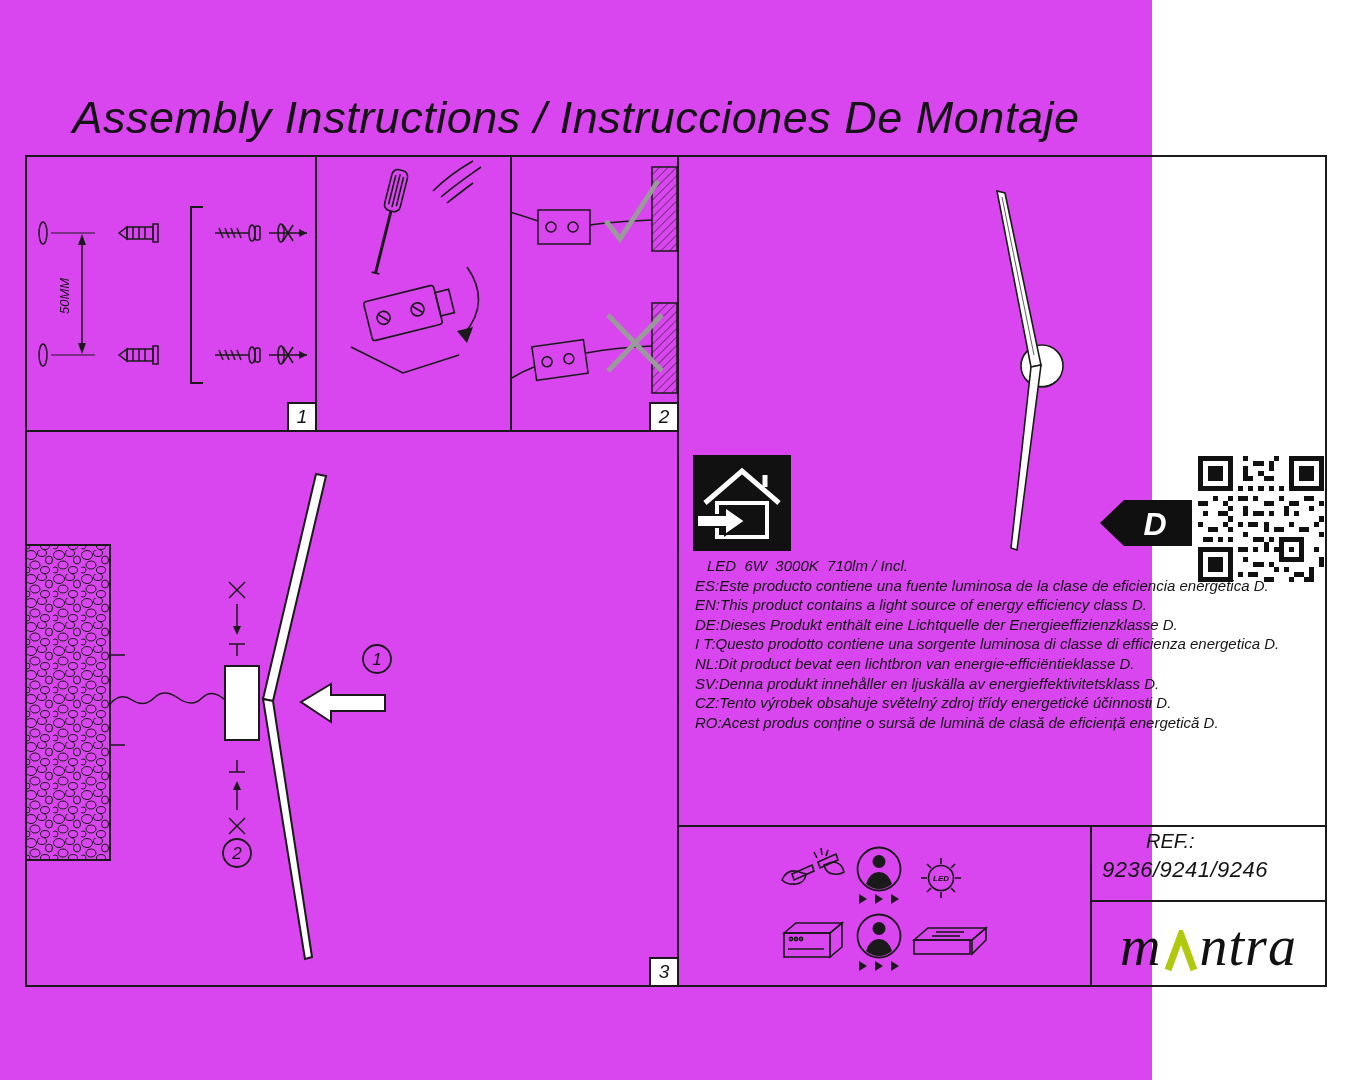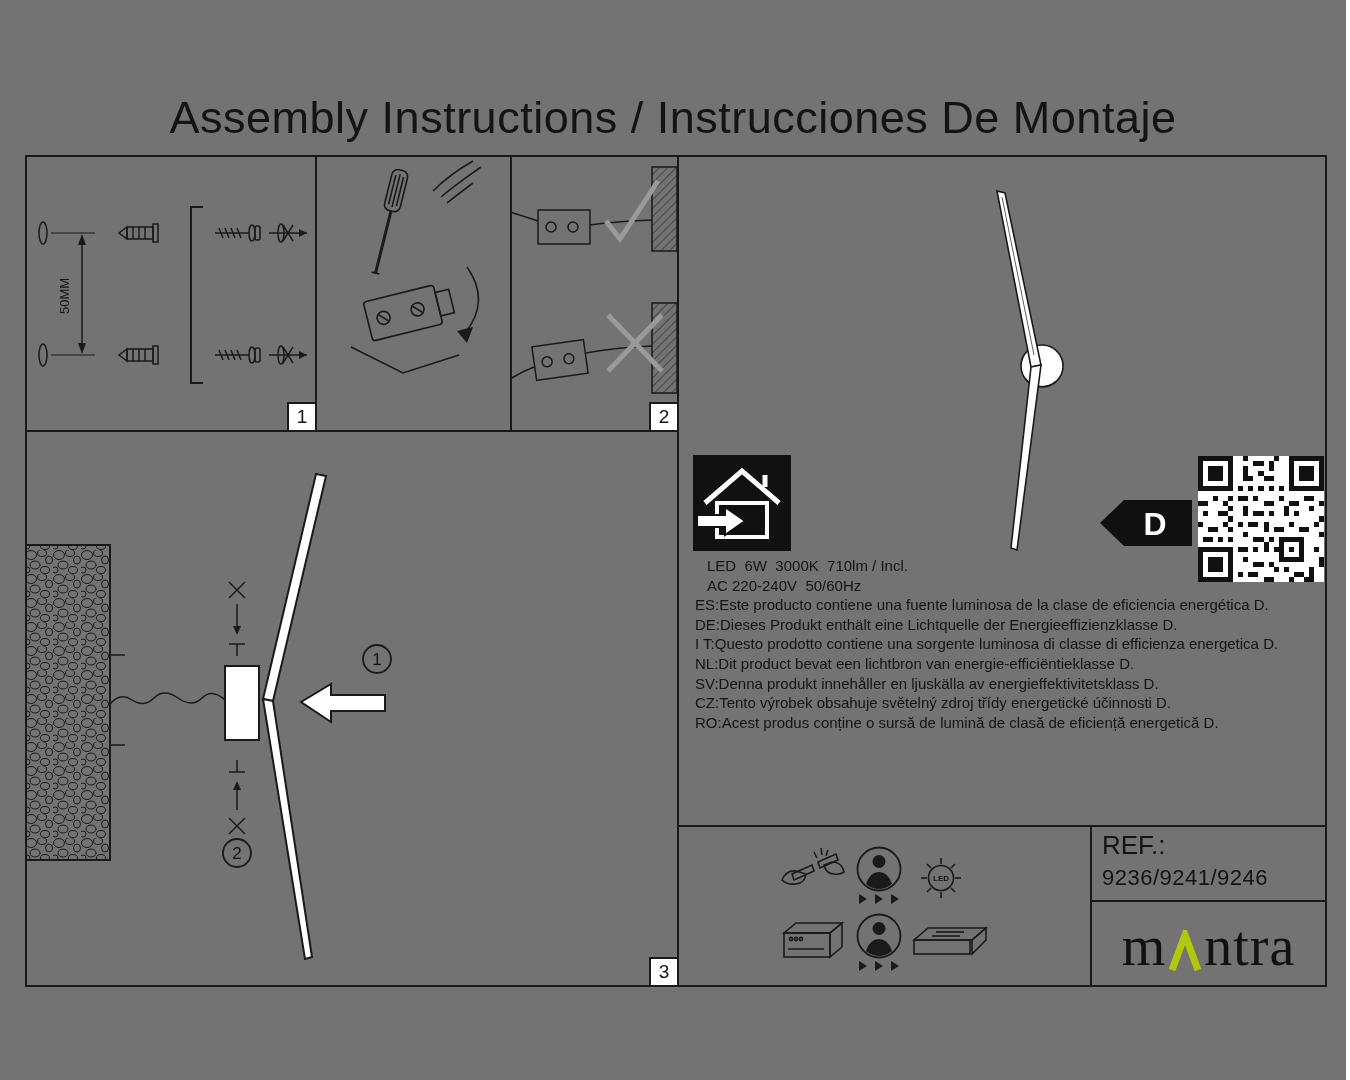--- a/index.html
+++ b/index.html
@@ -1,28 +1,28 @@
 <!DOCTYPE html>
 <html><head>
 <meta charset="utf-8">
 <style>
   html,body{margin:0;padding:0;background:#ffffff;width:1350px;height:1080px;overflow:hidden;}
   body{font-family:"Liberation Sans", sans-serif;color:#141414;}
-  #page{position:relative;width:1346px;height:1080px;background:#737373;}
+  #page{position:relative;width:1152px;height:1080px;background:#d946ef;font-style:italic;}
   .abs{position:absolute;}
   .vline,.hline{position:absolute;background:#1a1a1a;z-index:5;}
   #title{position:absolute;top:92px;left:0;width:100%;text-align:center;font-size:45px;letter-spacing:0.5px;color:#141414;}
   .frame{position:absolute;left:25px;top:155px;width:1302px;height:832px;border:2px solid #1a1a1a;box-sizing:border-box;z-index:4;}
   .numbox{position:absolute;width:28px;height:28px;background:#fff;border-top:2px solid #1a1a1a;border-left:2px solid #1a1a1a;box-sizing:border-box;display:flex;align-items:center;justify-content:center;font-size:19px;z-index:6;}
   svg{display:block;}
   .textblock{position:absolute;left:695px;top:556px;width:628px;font-size:15px;line-height:19.6px;z-index:2;}
   .t-line{white-space:nowrap;overflow:hidden;}
   .pre{white-space:pre;margin-left:12px;}
   #ref-box{position:absolute;left:1102px;top:830px;z-index:2;}
-  #ref-label{font-size:26px;}
+  #ref-label{font-size:20px;margin-left:44px;}
   #ref-value{font-size:22px;margin-top:4px;letter-spacing:0.5px;text-align:center;}
   #brand-logo{position:absolute;left:1092px;top:902px;width:233px;height:80px;display:flex;align-items:flex-end;justify-content:center;z-index:2;padding-bottom:8px;box-sizing:border-box;}
   .brand-letter{font-family:"Liberation Serif", serif;font-size:56px;line-height:56px;color:#111;letter-spacing:1px;}
   #brand-caret{margin:0 2px 2px 2px;}
 </style>
 </head>
 <body>
 
 <div id="page">
 
@@ -266,22 +266,22 @@
       <path d="M8,6h1v1h-1zM10,6h1v1h-1zM12,6h1v1h-1zM14,6h1v1h-1zM16,6h1v1h-1zM6,8h1v1h-1zM6,10h1v1h-1zM6,12h1v1h-1zM6,14h1v1h-1zM6,16h1v1h-1z"></path>
       <rect x="16" y="16" width="5" height="5"></rect>
         <rect x="17" y="17" width="3" height="3" fill="#fff"></rect>
         <rect x="18" y="18" width="1" height="1"></rect>
       <path d="M9,0h1v1h-1zM11,1h2v1h-2zM9,2h1v2h-1zM12,3h1v1h-1zM14,1h1v2h-1zM15,0h1v1h-1zM13,4h2v1h-2zM9,4h2v1h-2zM0,9h2v1h-2zM3,8h1v1h-1zM5,9h1v1h-1zM1,11h1v1h-1zM4,11h2v1h-2zM0,13h1v1h-1zM2,14h2v1h-2zM5,13h1v1h-1zM1,16h2v1h-2zM4,16h1v1h-1zM8,8h2v1h-2zM11,8h1v1h-1zM13,9h2v1h-2zM16,8h1v1h-1zM18,9h2v1h-2zM21,8h2v1h-2zM24,9h1v1h-1zM9,10h1v2h-1zM11,11h2v1h-2zM14,11h1v1h-1zM17,10h1v2h-1zM19,11h1v1h-1zM22,10h1v1h-1zM24,12h1v1h-1zM8,13h1v1h-1zM10,13h2v1h-2zM13,13h1v2h-1zM15,14h2v1h-2zM18,13h1v1h-1zM20,14h2v1h-2zM23,13h1v1h-1zM9,15h1v1h-1zM11,16h2v1h-2zM14,16h1v1h-1zM24,15h1v1h-1zM8,18h2v1h-2zM11,18h1v1h-1zM13,17h1v2h-1zM15,18h1v1h-1zM9,20h1v1h-1zM11,21h2v1h-2zM14,21h1v1h-1zM8,23h1v1h-1zM10,23h2v1h-2zM13,24h2v1h-2zM15,22h1v1h-1zM17,22h1v1h-1zM19,23h2v1h-2zM22,22h1v2h-1zM23,18h1v1h-1zM24,20h1v2h-1zM18,24h1v1h-1zM21,24h2v1h-2z"></path>
     </g>
   </svg>
 
   <div class="textblock">
     <div class="t-line pre">LED  6W  3000K  710lm / Incl.</div>
-    <div class="t-line pre">AC 220-240V  50/60Hz</div>
     <div class="t-line">ES:Este producto contiene una fuente luminosa de la clase de eficiencia energética D.</div>
+    <div class="t-line">EN:This product contains a light source of energy efficiency class D.</div>
     <div class="t-line">DE:Dieses Produkt enthält eine Lichtquelle der Energieeffizienzklasse D.</div>
     <div class="t-line">I T:Questo prodotto contiene una sorgente luminosa di classe di efficienza energetica D.</div>
     <div class="t-line">NL:Dit product bevat een lichtbron van energie-efficiëntieklasse D.</div>
     <div class="t-line">SV:Denna produkt innehåller en ljuskälla av energieffektivitetsklass D.</div>
     <div class="t-line">CZ:Tento výrobek obsahuje světelný zdroj třídy energetické účinnosti D.</div>
     <div class="t-line">RO:Acest produs conține o sursă de lumină de clasă de eficiență energetică D.</div>
   </div>
 
   <svg class="abs" style="left:778px;top:838px;z-index:2;" width="70" height="62" viewBox="0 0 70 62">
     <g stroke="#1a1a1a" fill="none" stroke-width="1.6">

